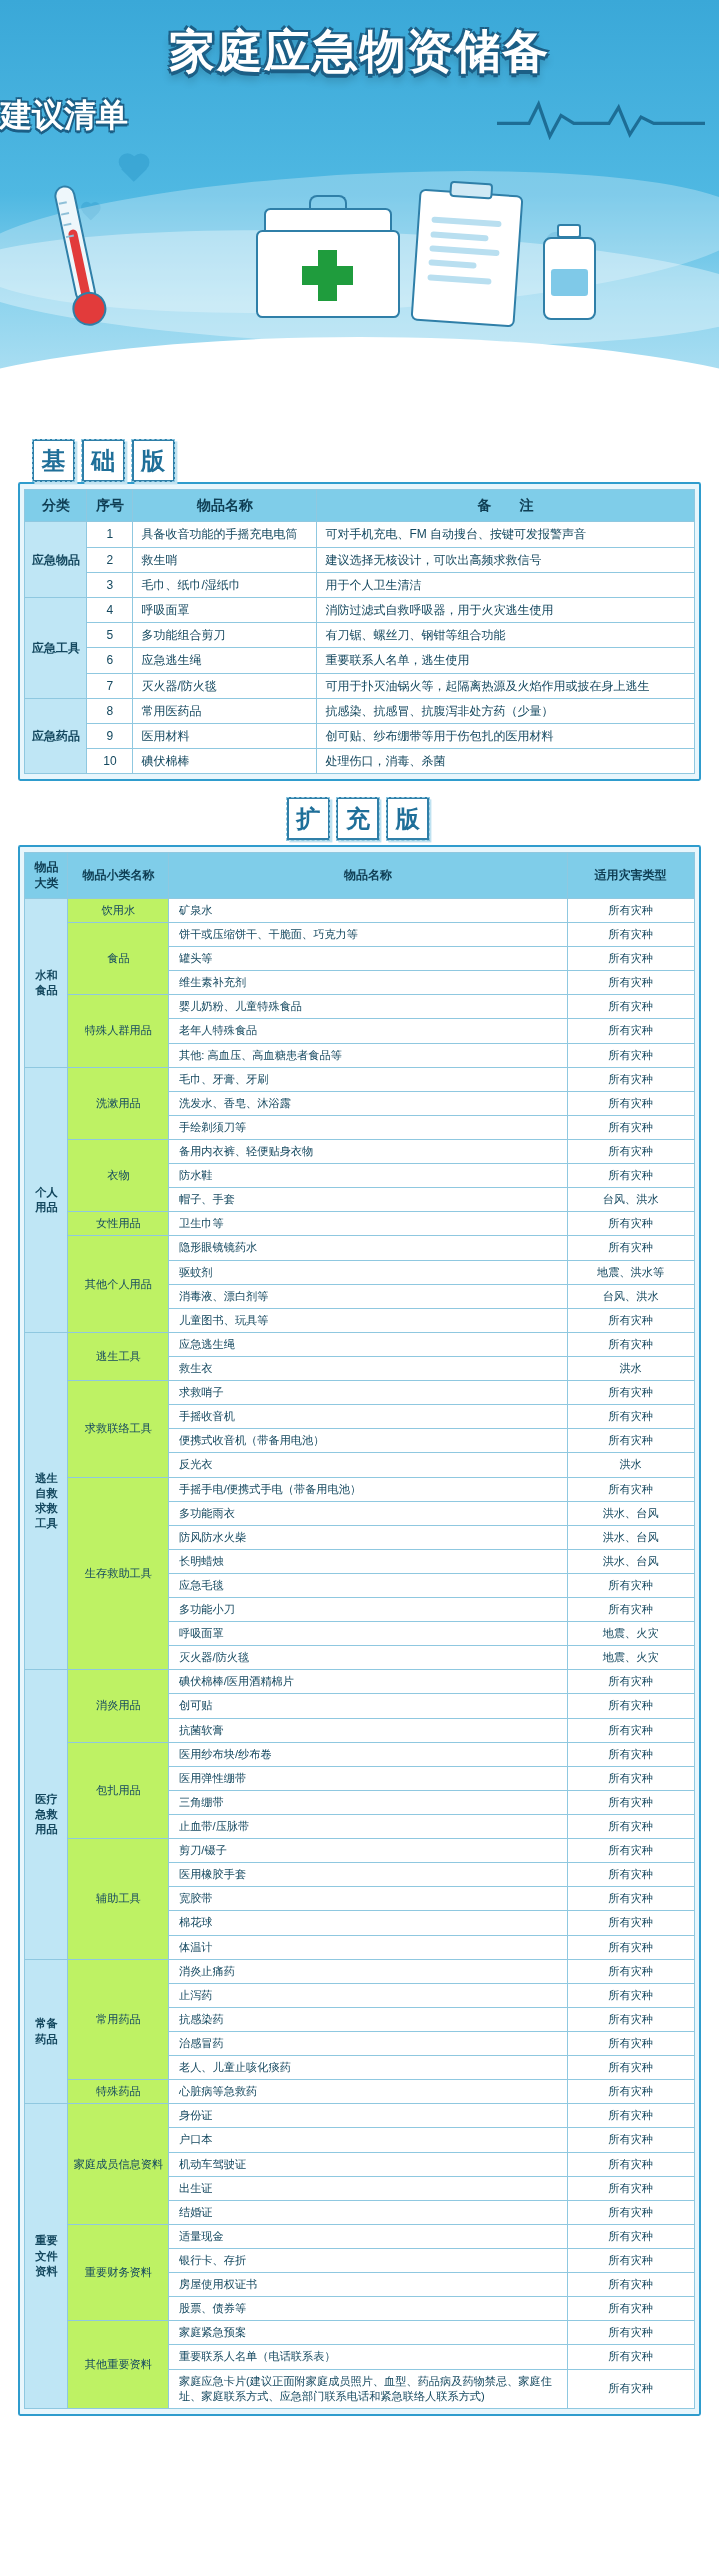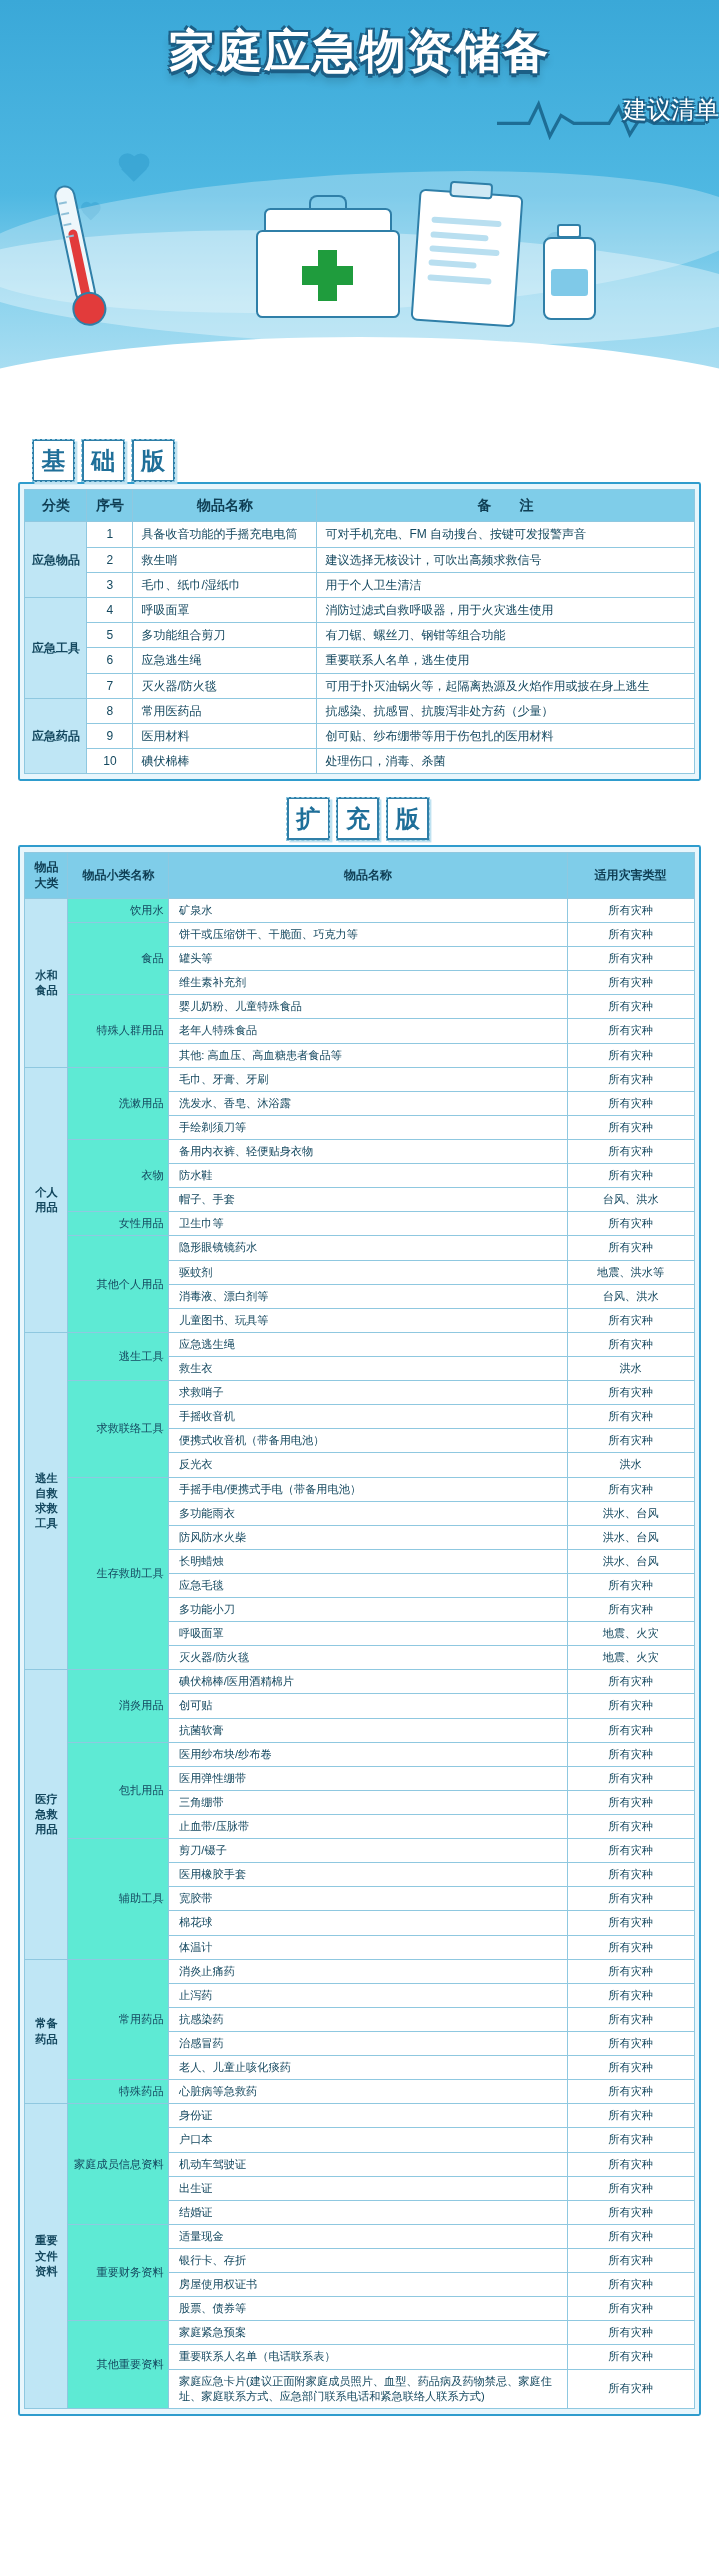--- a/index.html
+++ b/index.html
@@ -37,23 +37,23 @@
       2.4px 2.4px 0 #1c5f86,
       -2.4px 2.4px 0 #1c5f86,
       2.4px -2.4px 0 #1c5f86,
       -2.4px -2.4px 0 #1c5f86,
       0 4px 0 #1c5f86,
       0 7.2px 8px rgba(0,0,0,.25);
     margin: 6.4px 0 0 0;
     position: relative; z-index: 4;
   }
   .title-sub {
-    text-align: right;
-    font-size: 24px;
-    font-weight: normal;
+    text-align: left;
+    font-size: 32px;
+    font-weight: bold;
     color: #ffffff;
     text-shadow:
       1.6px 1.6px 0 #1c5f86,
       -1.6px 1.6px 0 #1c5f86,
       1.6px -1.6px 0 #1c5f86,
       -1.6px -1.6px 0 #1c5f86,
       0 3.2px 0 #1c5f86;
     margin: 11.2px 0 0 0;
     position: relative; z-index: 4;
   }
@@ -160,21 +160,21 @@
     color: #0f3e54;
     padding: 6.4px 3.2px;
   }
   .basic tbody td { background: #ffffff; }
   .basic tbody td.cat { background: #bfe6f5; font-weight: bold; width: 58px; }
   td.note { text-align: left; padding-left: 8px; }
   td.name { text-align: left; padding-left: 8px; }
 
   .expand tbody td { background: #ffffff; font-size: 11.2px; }
   .expand td.big { background: #bfe6f5; font-weight: bold; width: 40px; }
-  .expand td.sub { background: #5eead4; width: 96px; text-align: right; }
+  .expand td.sub { background: #bef264; width: 96px; }
   .expand td.item { text-align: left; padding-left: 9.6px; }
   .expand td.dis { width: 112px; }
   .expand thead th { font-size: 12px; }
 
   .footer {
     text-align: right;
     padding: 11.2px 21px 14.4px 0;
     font-size: 12px;
     color: #555;
   }

